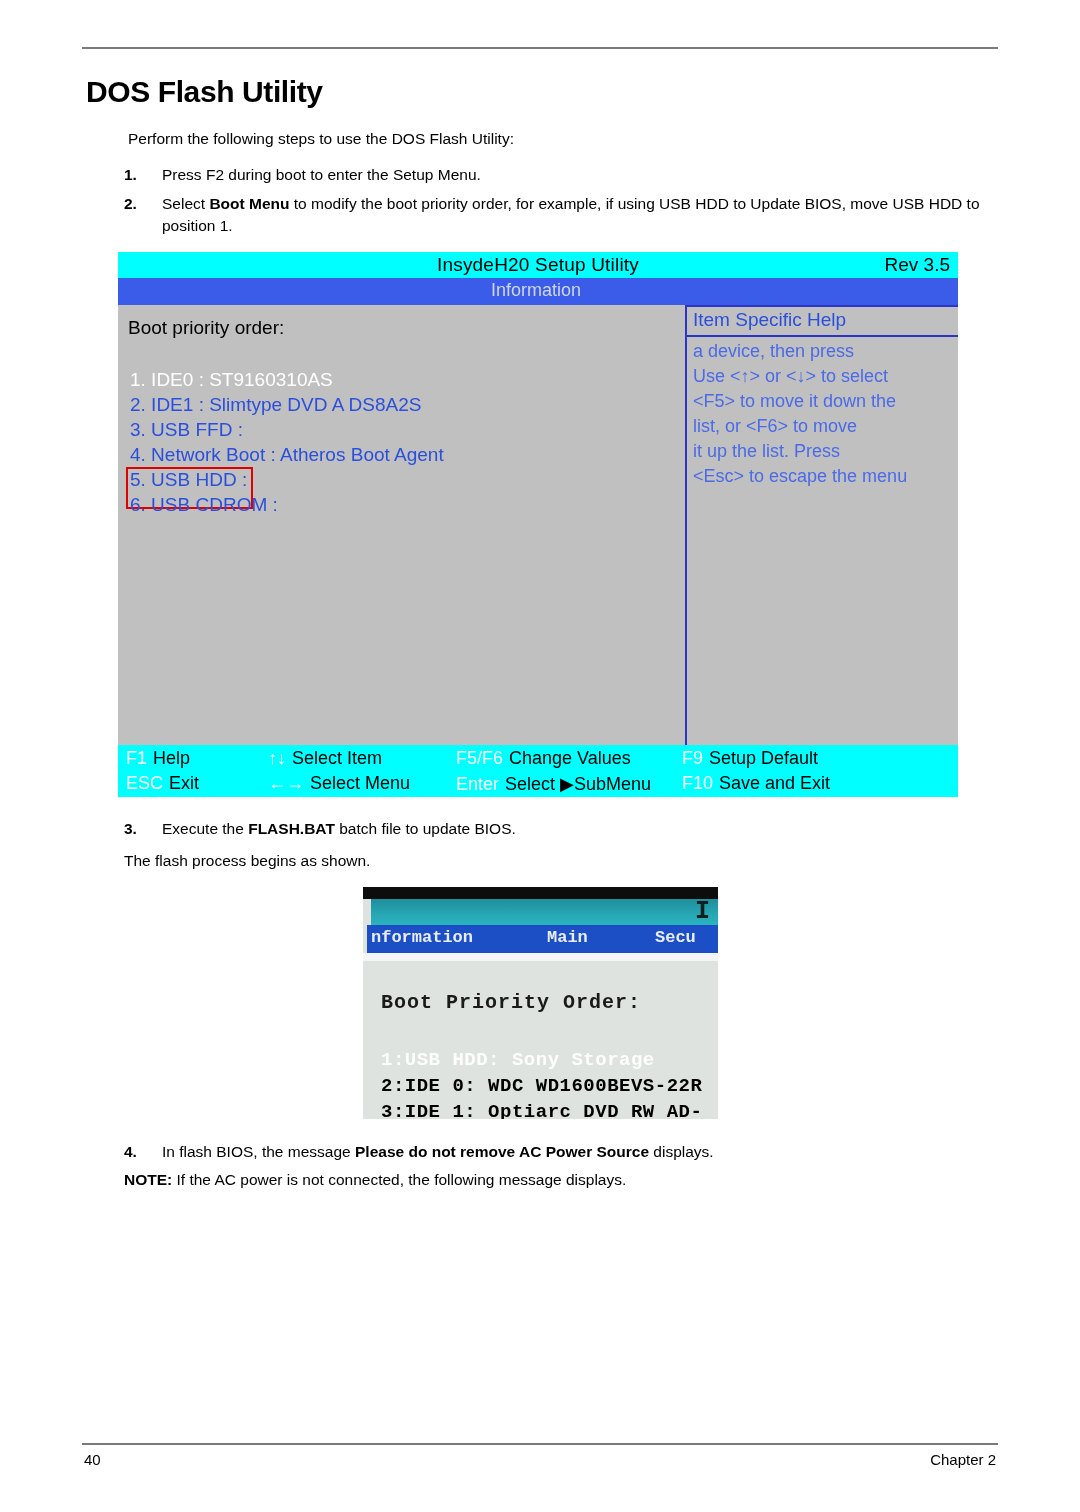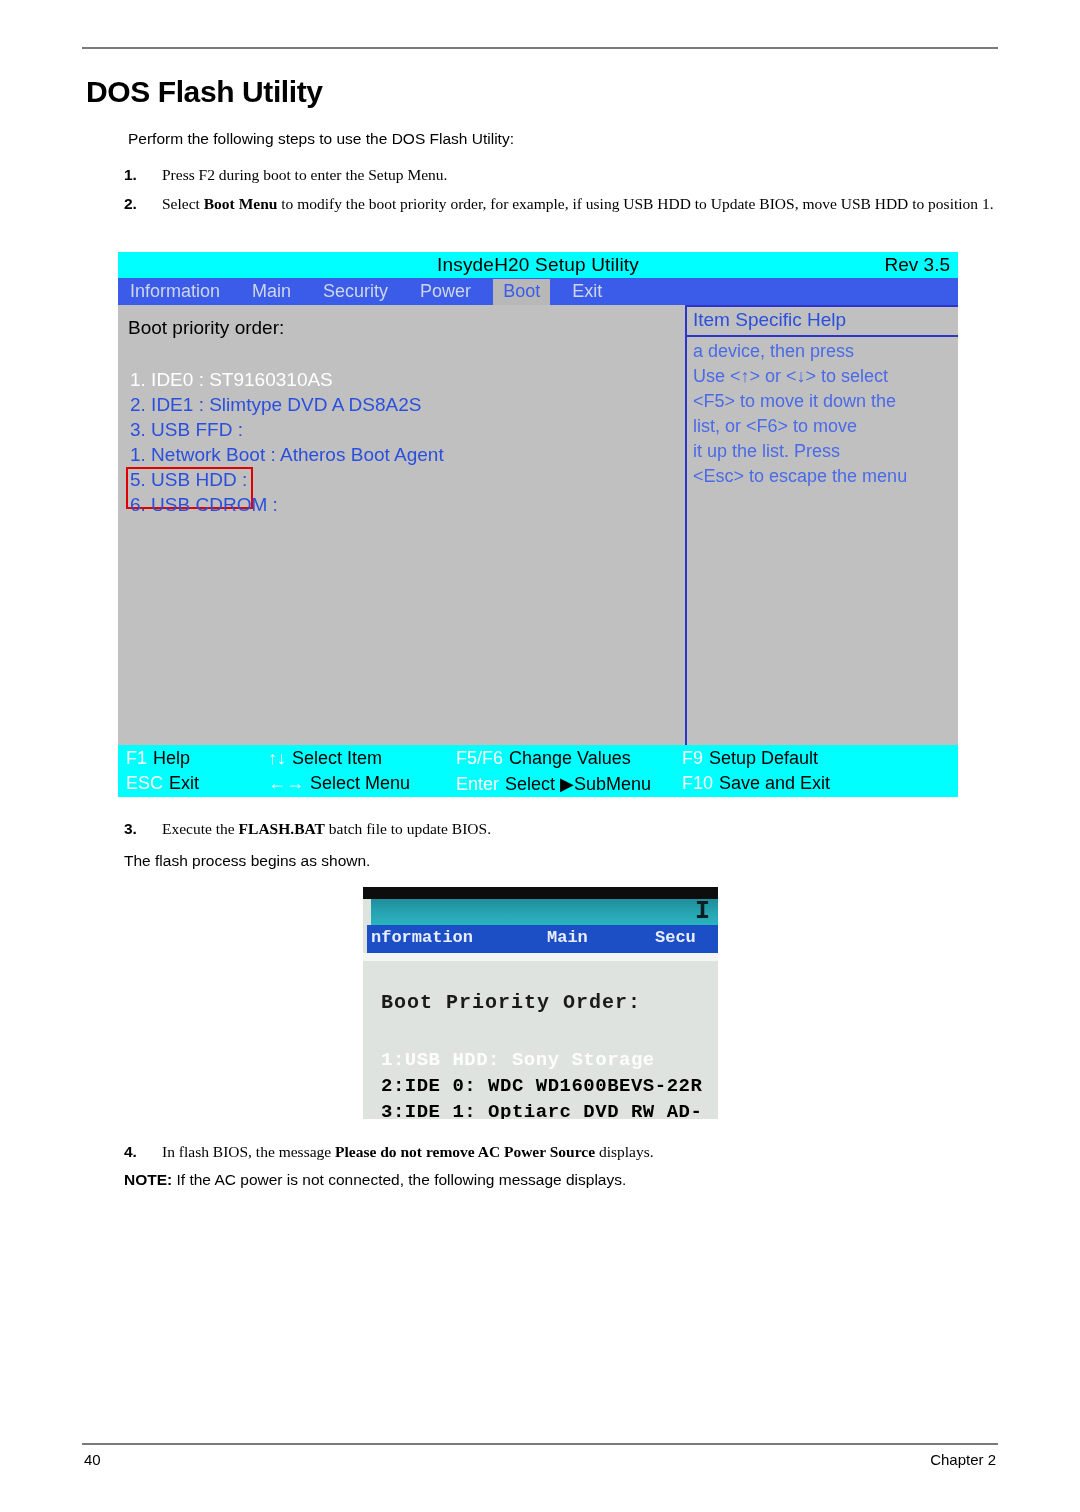--- a/index.html
+++ b/index.html
@@ -62,21 +62,20 @@
   .step .num {
     position: absolute;
     left: 0; top: 0;
     width: 34px;
     font-weight: bold;
     text-align: left;
   }
   .step .txt {
     display: block;
     margin-left: 38px;
-    font-family: Liberation Serif, serif;
   }
   .step1 { left: 124px; top: 164px; width: 820px; }
   .step2 { left: 124px; top: 193px; width: 880px; }
   .step3 { left: 124px; top: 818px; width: 820px; }
   .step4 { left: 124px; top: 1141px; width: 880px; }
 
   .plain-line {
     position: absolute;
     font-size: 15.5px;
     line-height: 22px;
@@ -124,20 +123,21 @@
     position: absolute;
     right: 8px; top: 2px;
     font-size: 19px;
   }
   .bios-menubar {
     position: relative;
     height: 27px;
     background: #3b5ce8;
     display: flex;
     align-items: center;
+    flex-direction: column;
   }
   .bios-menubar .mi {
     color: #cfd6e8;
     font-size: 18px;
     padding: 2px 10px 3px 10px;
     margin: 0 6px;
     white-space: nowrap;
   }
   .bios-menubar .mi.first { margin-left: 2px; }
   .bios-menubar .mi.active {
@@ -367,21 +367,21 @@
     </div>
 
     <div class="bios-body">
 
       <div class="bios-left">
         <div class="bios-heading">Boot priority order:</div>
         <div class="boot-list">
           <div class="boot-item sel">1. IDE0 : ST9160310AS</div>
           <div class="boot-item">2. IDE1 : Slimtype DVD A DS8A2S</div>
           <div class="boot-item">3. USB FFD :</div>
-          <div class="boot-item">1. Network Boot : Atheros Boot Agent</div>
+          <div class="boot-item">4. Network Boot : Atheros Boot Agent</div>
           <div class="marked-row">
             <span class="boot-item marked">5. USB HDD :</span>
           </div>
           <div class="boot-item">6. USB CDROM :</div>
         </div>
       </div>
 
       <div class="bios-divider"></div>
 
       <div class="bios-right">

